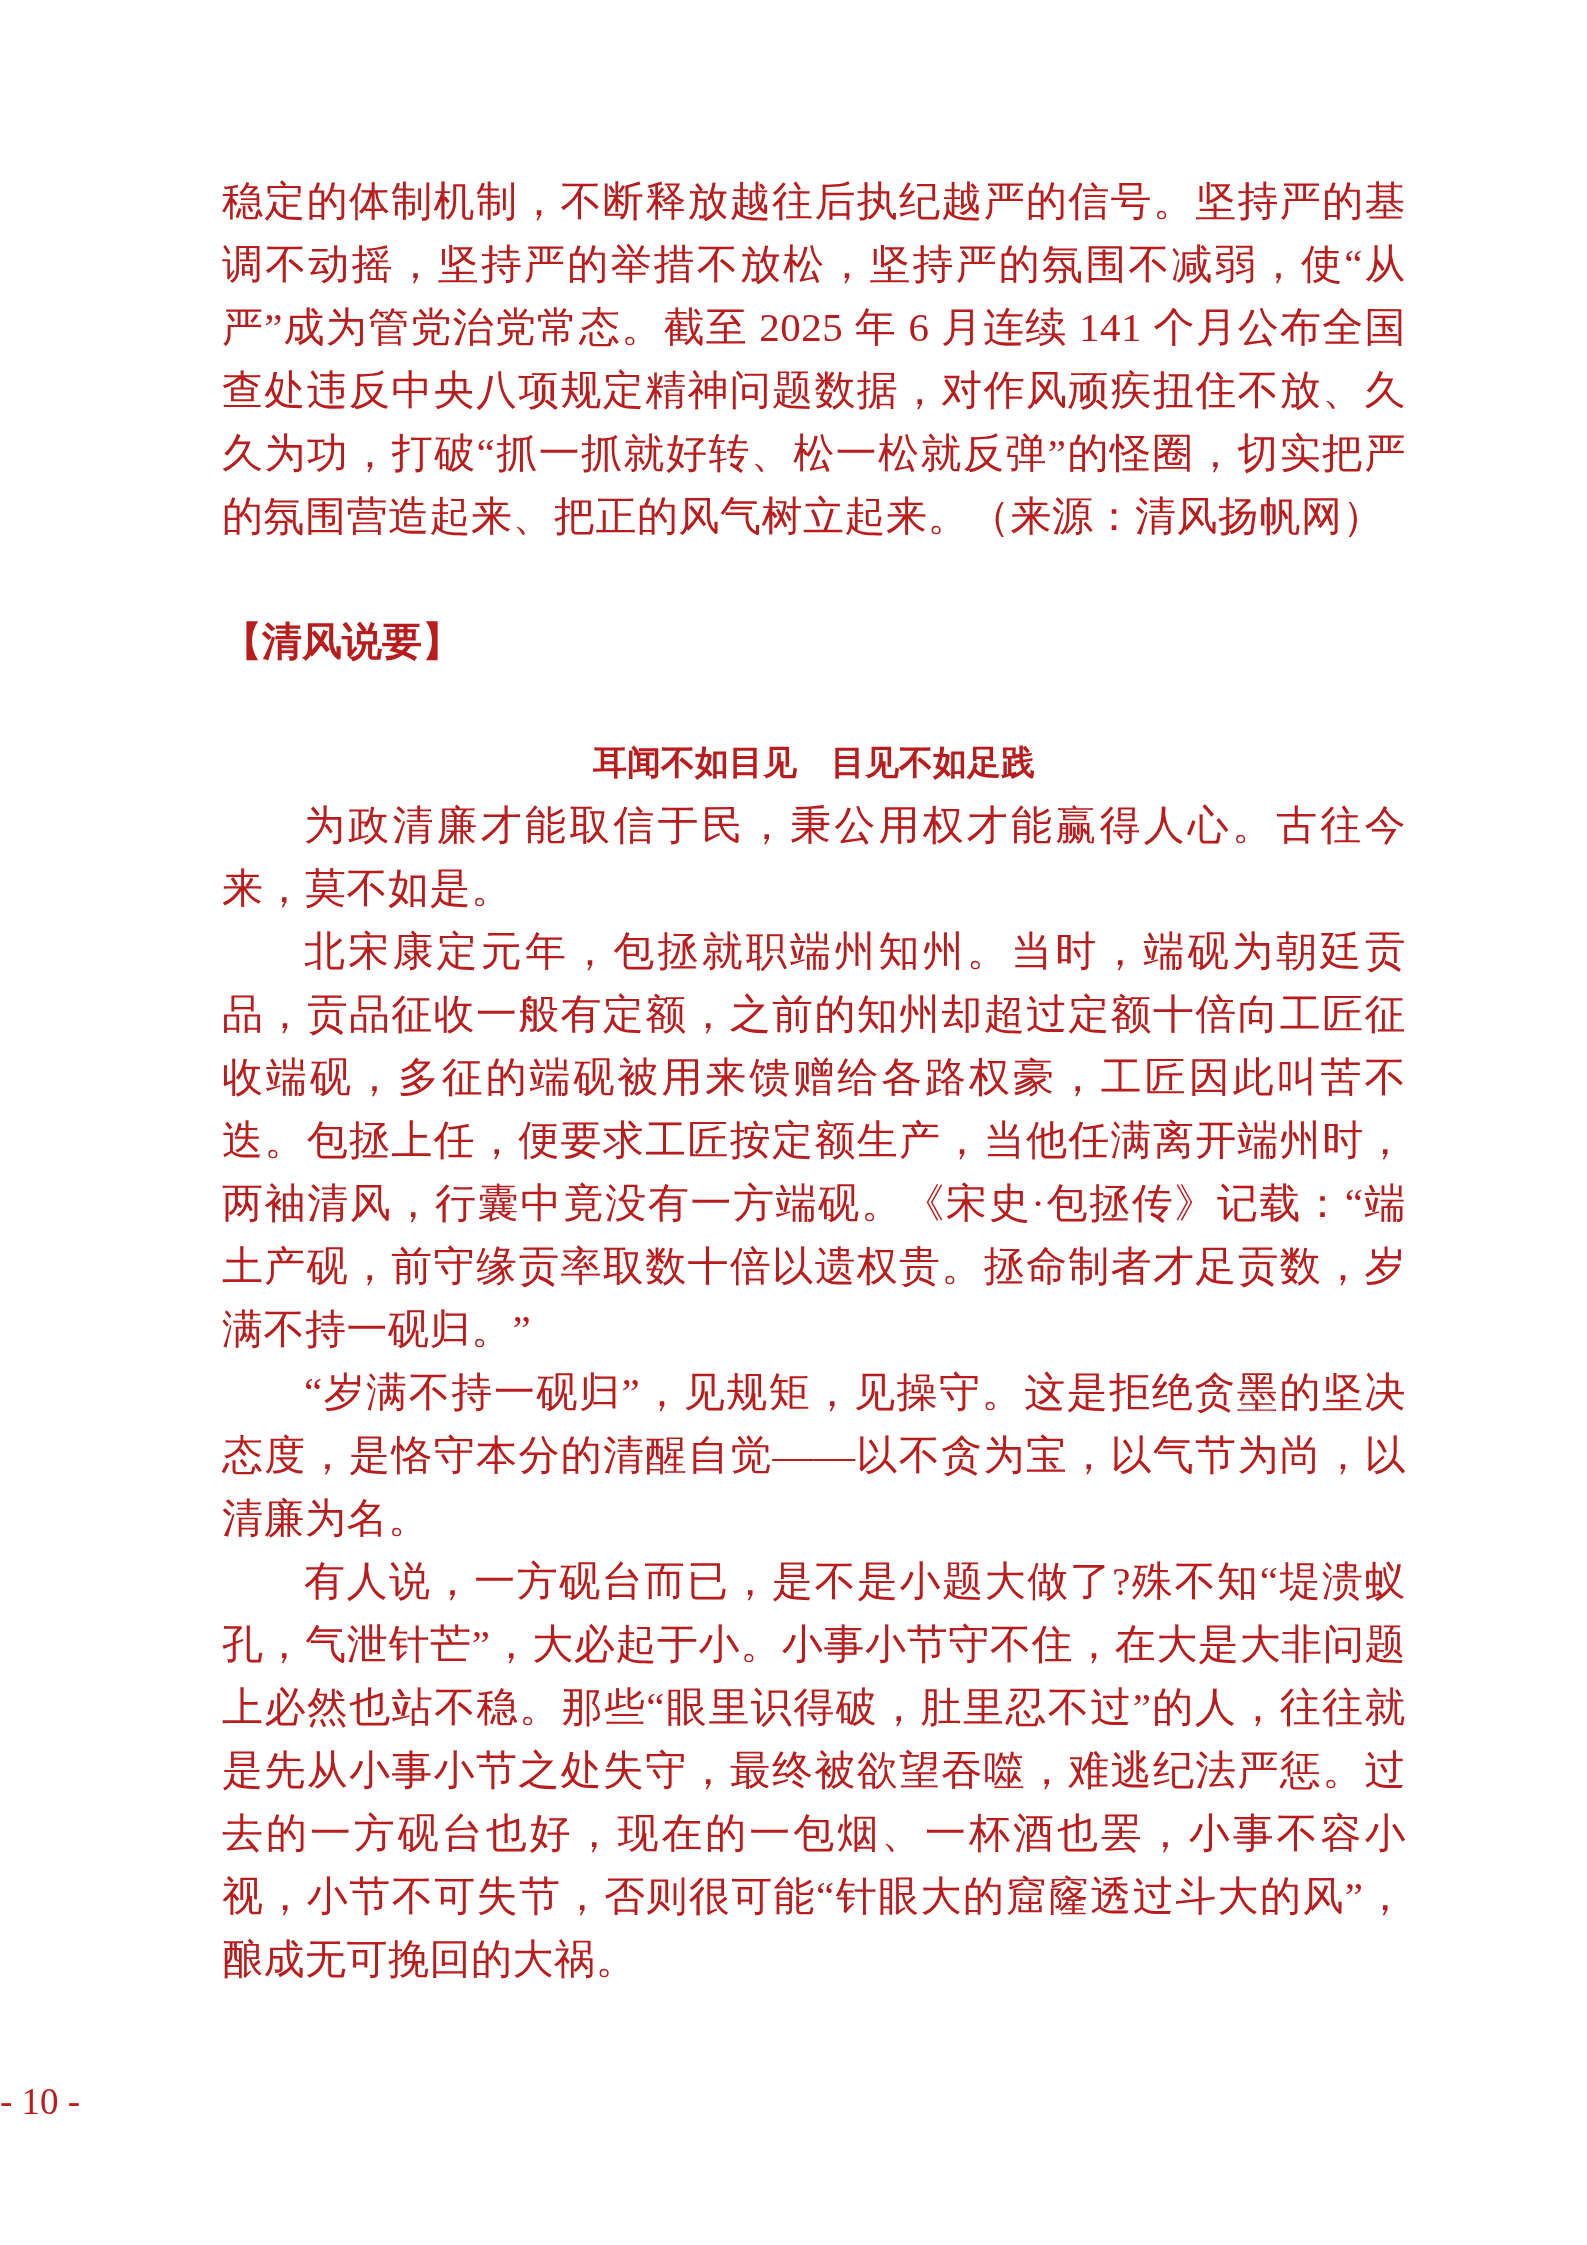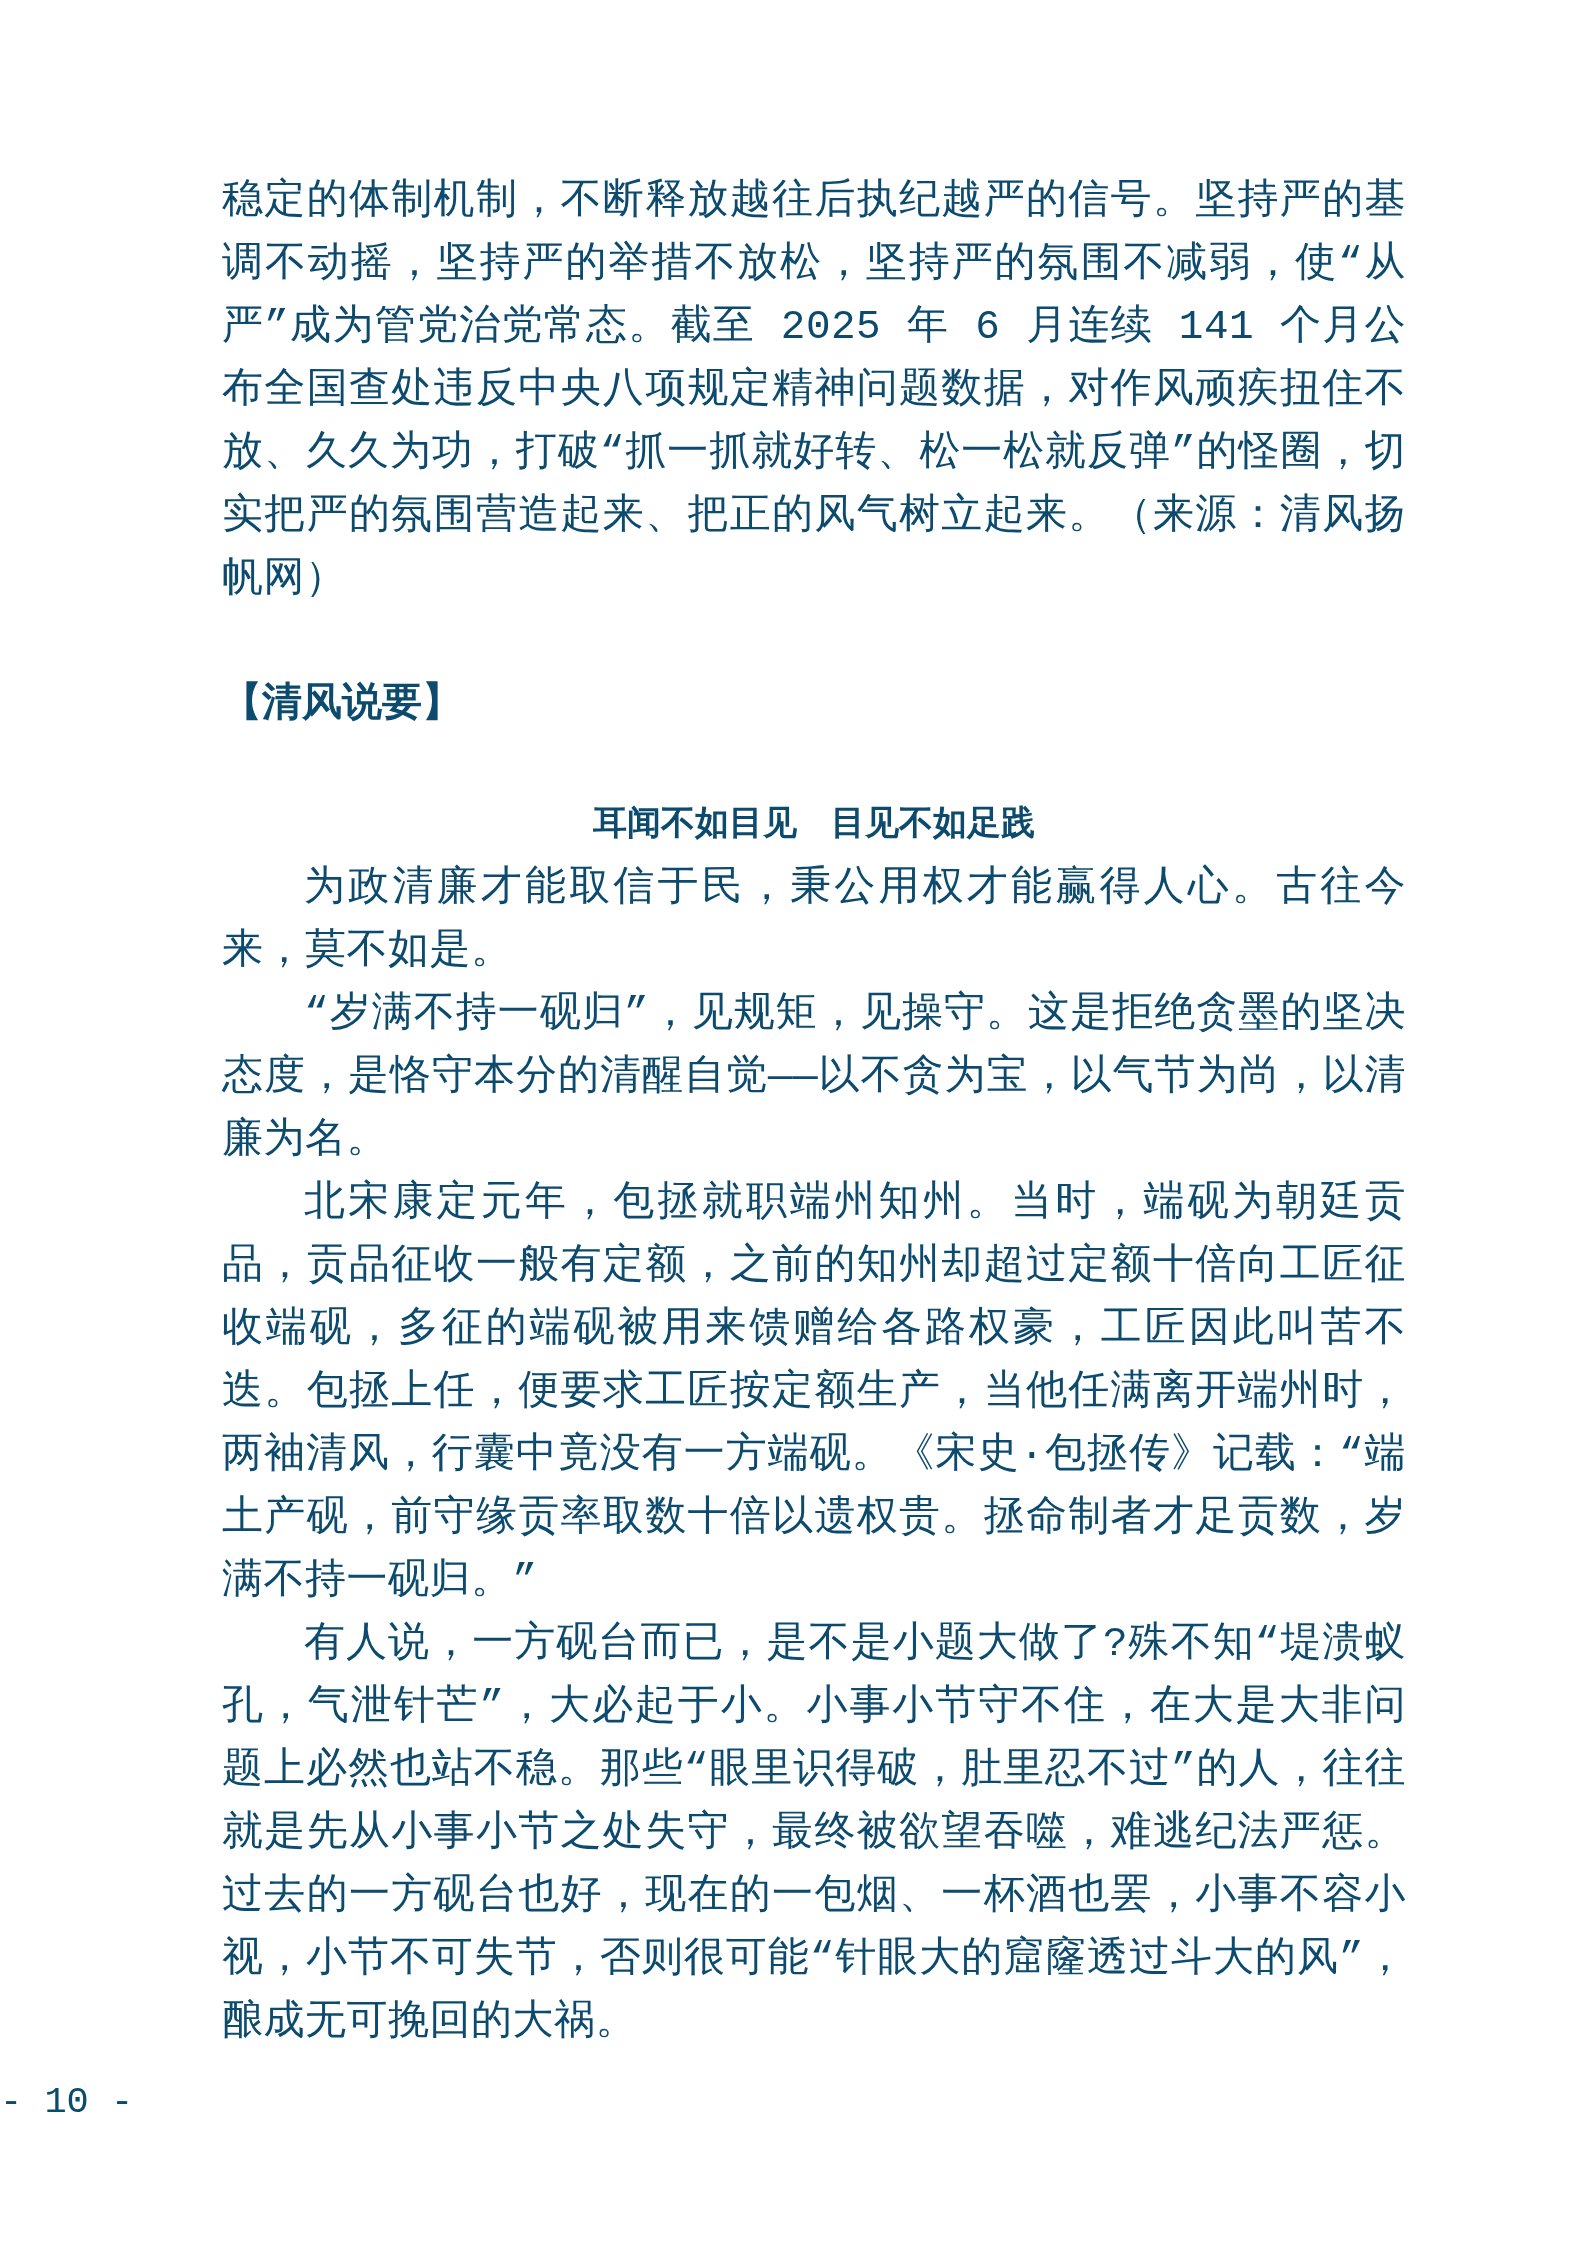--- a/index.html
+++ b/index.html
@@ -5,22 +5,22 @@
   html, body {
     margin: 0;
     padding: 0;
     background: #ffffff;
   }
   .page {
     position: relative;
     width: 1587px;
     height: 2245px;
     background: #ffffff;
-    color: #0c4a6e;
-    font-family: Liberation Mono, monospace;
+    color: #b91c1c;
+    font-family: Liberation Serif, serif;
     overflow: hidden;
   }
   .content {
     position: absolute;
     left: 222px;
     top: 170px;
     width: 1184px;
   }
   .body-text {
     margin: 0;
@@ -65,22 +65,22 @@
   <div class="content">
 
     <p class="body-text">稳定的体制机制，不断释放越往后执纪越严的信号。坚持严的基调不动摇，坚持严的举措不放松，坚持严的氛围不减弱，使“从严”成为管党治党常态。截至 2025 年 6 月连续 141 个月公布全国查处违反中央八项规定精神问题数据，对作风顽疾扭住不放、久久为功，打破“抓一抓就好转、松一松就反弹”的怪圈，切实把严的氛围营造起来、把正的风气树立起来。（来源：清风扬帆网）</p>
 
     <p class="section-header">【清风说要】</p>
 
     <h1 class="article-title">耳闻不如目见　目见不如足践</h1>
 
     <p class="body-text indent first-body">为政清廉才能取信于民，秉公用权才能赢得人心。古往今来，莫不如是。</p>
 
+    <p class="body-text indent">北宋康定元年，包拯就职端州知州。当时，端砚为朝廷贡品，贡品征收一般有定额，之前的知州却超过定额十倍向工匠征收端砚，多征的端砚被用来馈赠给各路权豪，工匠因此叫苦不迭。包拯上任，便要求工匠按定额生产，当他任满离开端州时，两袖清风，行囊中竟没有一方端砚。《宋史·包拯传》记载：“端土产砚，前守缘贡率取数十倍以遗权贵。拯命制者才足贡数，岁满不持一砚归。”</p>
+
     <p class="body-text indent">“岁满不持一砚归”，见规矩，见操守。这是拒绝贪墨的坚决态度，是恪守本分的清醒自觉——以不贪为宝，以气节为尚，以清廉为名。</p>
-
-    <p class="body-text indent">北宋康定元年，包拯就职端州知州。当时，端砚为朝廷贡品，贡品征收一般有定额，之前的知州却超过定额十倍向工匠征收端砚，多征的端砚被用来馈赠给各路权豪，工匠因此叫苦不迭。包拯上任，便要求工匠按定额生产，当他任满离开端州时，两袖清风，行囊中竟没有一方端砚。《宋史·包拯传》记载：“端土产砚，前守缘贡率取数十倍以遗权贵。拯命制者才足贡数，岁满不持一砚归。”</p>
 
     <p class="body-text indent">有人说，一方砚台而已，是不是小题大做了?殊不知“堤溃蚁孔，气泄针芒”，大必起于小。小事小节守不住，在大是大非问题上必然也站不稳。那些“眼里识得破，肚里忍不过”的人，往往就是先从小事小节之处失守，最终被欲望吞噬，难逃纪法严惩。过去的一方砚台也好，现在的一包烟、一杯酒也罢，小事不容小视，小节不可失节，否则很可能“针眼大的窟窿透过斗大的风”，酿成无可挽回的大祸。</p>
 
   </div>
 
   <div class="page-number">- 10 -</div>
 </div>
 
 </body></html>

